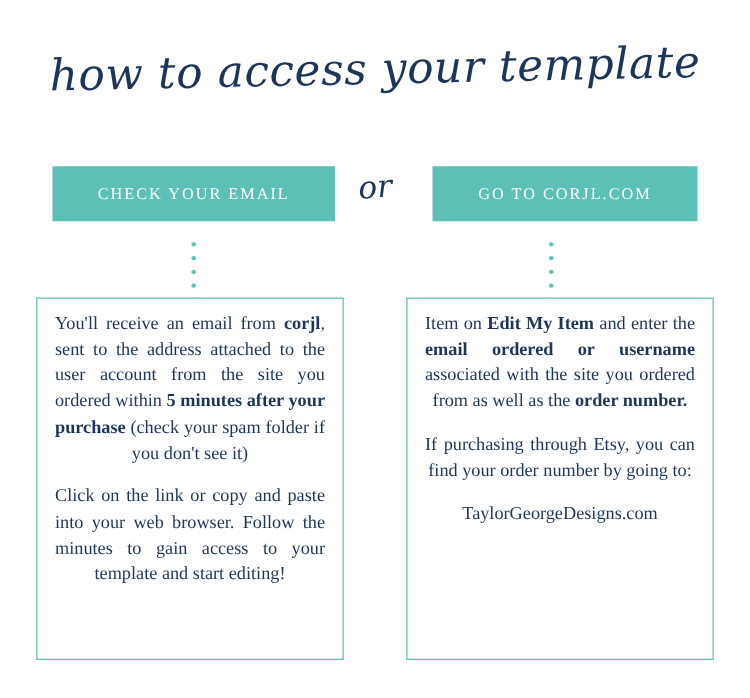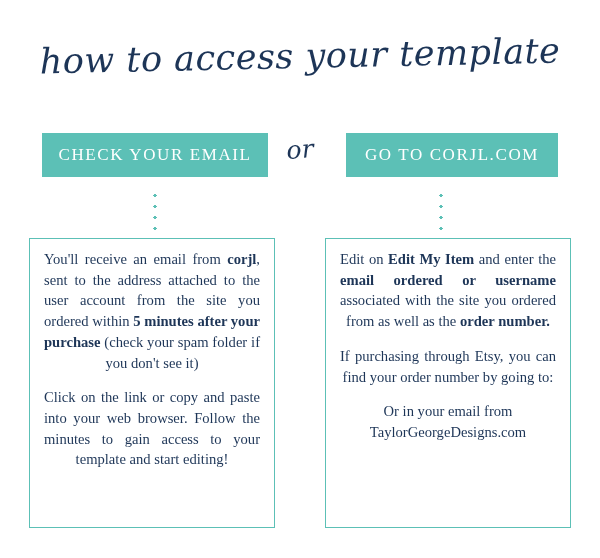--- a/index.html
+++ b/index.html
@@ -52,21 +52,21 @@
     background: #5cc0b6;
     display: flex;
     align-items: center;
     justify-content: center;
   }
   .banner-left { left: 0; width: 226px; }
   .banner-right { right: 0; width: 212px; }
   .banner-label {
     color: #ffffff;
     font-family: "Liberation Serif", serif;
-    font-size: 17px;
+    font-size: 13px;
     letter-spacing: 1.6px;
     white-space: nowrap;
   }
   .or-word {
     position: absolute;
     left: 50%;
     top: 2px;
     transform: translateX(-50%) rotate(-4deg);
     color: #1d3557;
     font-family: "DejaVu Serif", serif;
@@ -144,21 +144,20 @@
 
     <div class="col col-left">
       <p class="para justify">
         <span>You'll receive an email from </span><b>corjl</b><span>, sent to the address attached to the user account from the site you ordered within </span><b>5 minutes after your purchase</b><span> (check your spam folder if you don't see it)</span>
       </p>
       <p class="para justify">Click on the link or copy and paste into your web browser. Follow the minutes to gain access to your template and start editing!</p>
     </div>
 
     <div class="col col-right">
       <p class="para justify">
-        <span>Edit on </span><b>Edit My Item</b><span> and enter the </span><b>email ordered or username</b><span> associated with the site you ordered from as well as the </span><b>order number.</b>
+        <span>Item on </span><b>Edit My Item</b><span> and enter the </span><b>email ordered or username</b><span> associated with the site you ordered from as well as the </span><b>order number.</b>
       </p>
       <p class="para justify">If purchasing through Etsy, you can find your order number by going to:</p>
-      <p class="para center tight">Or in your email from</p>
       <p class="para center tight">TaylorGeorgeDesigns.com</p>
     </div>
 
   </div>
 </div>
 
 </body></html>

